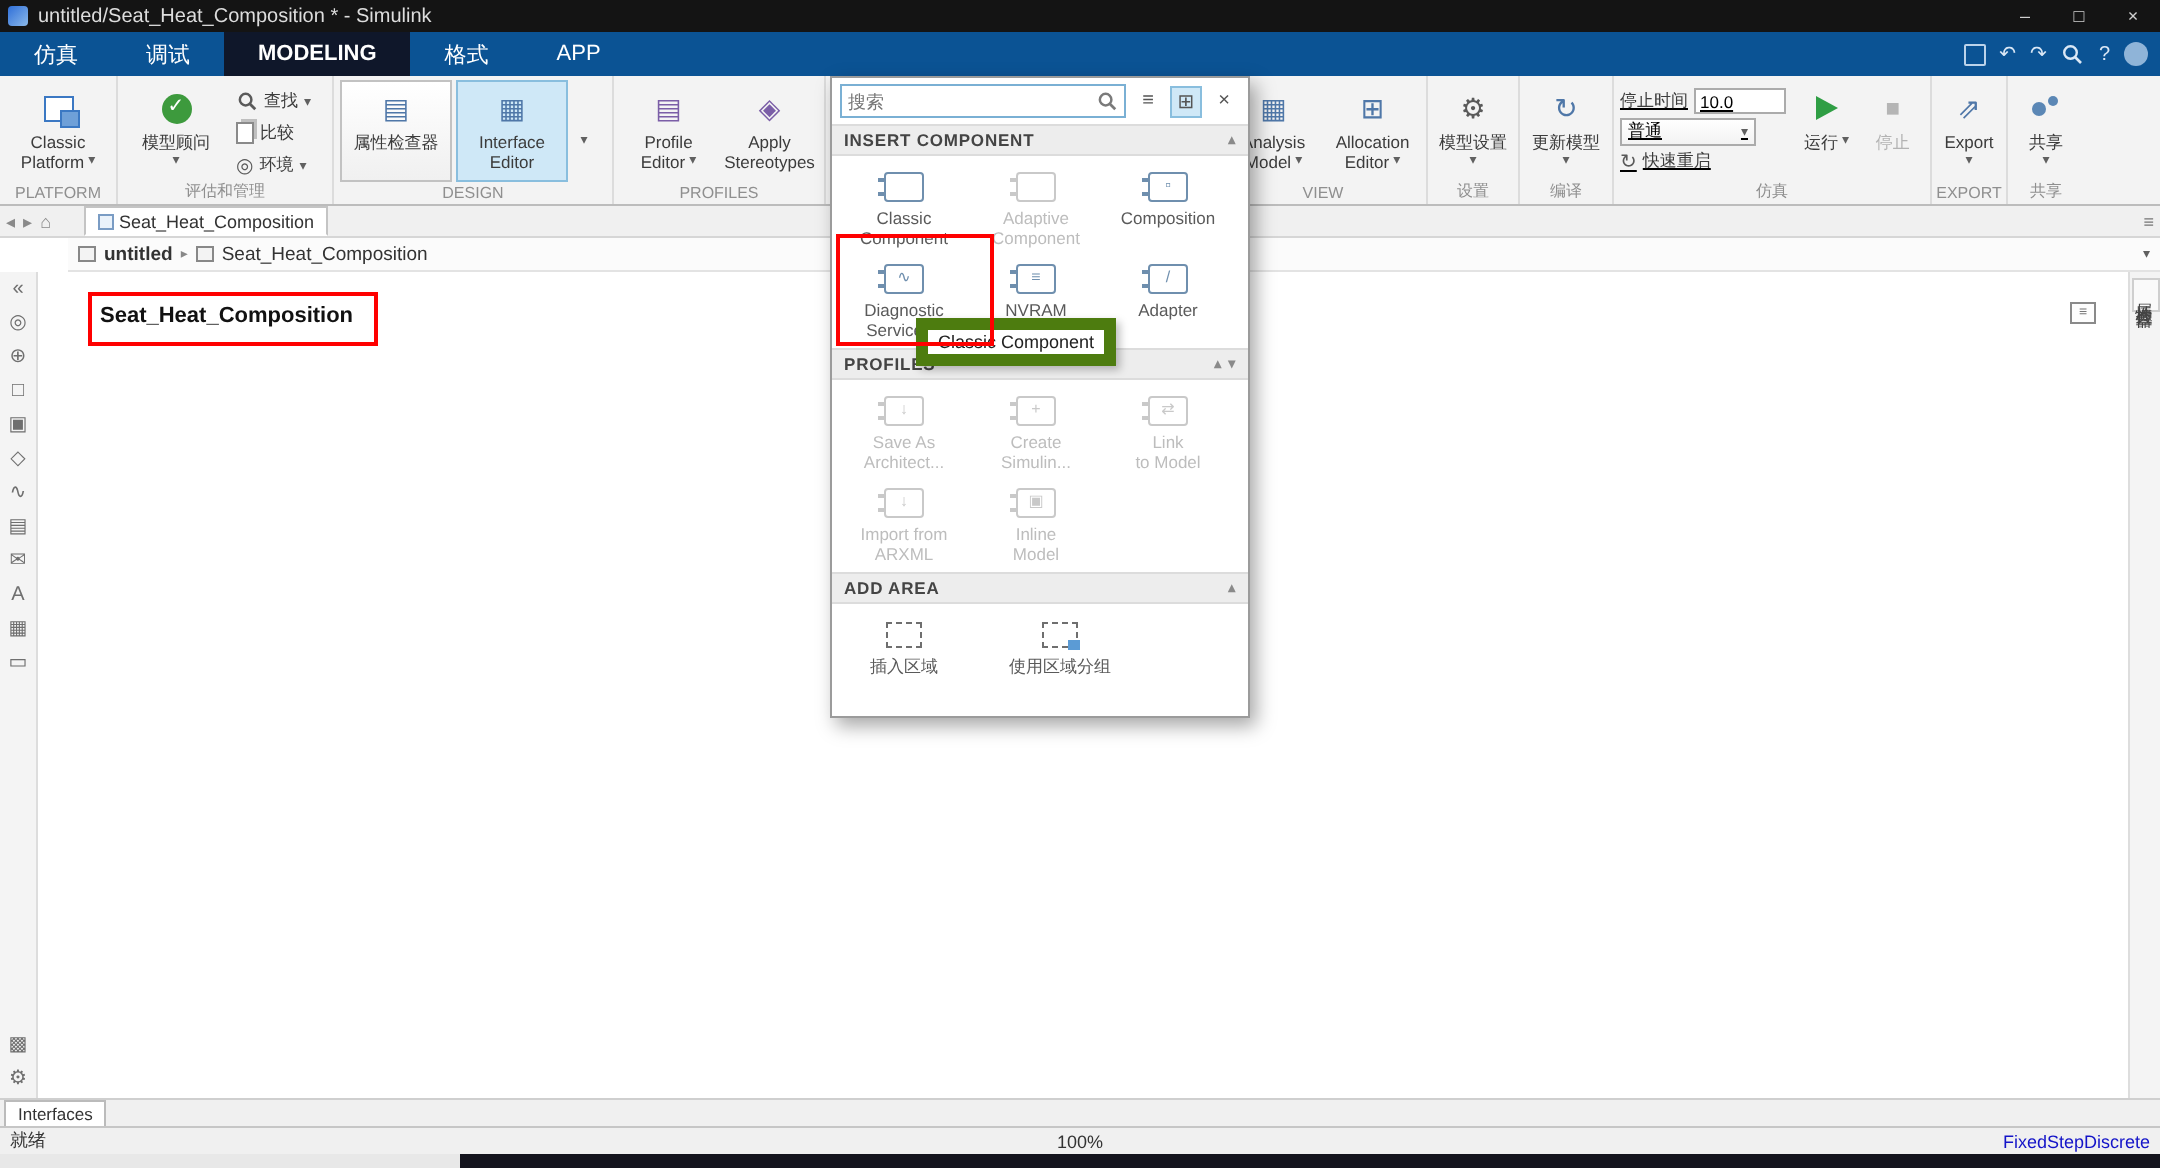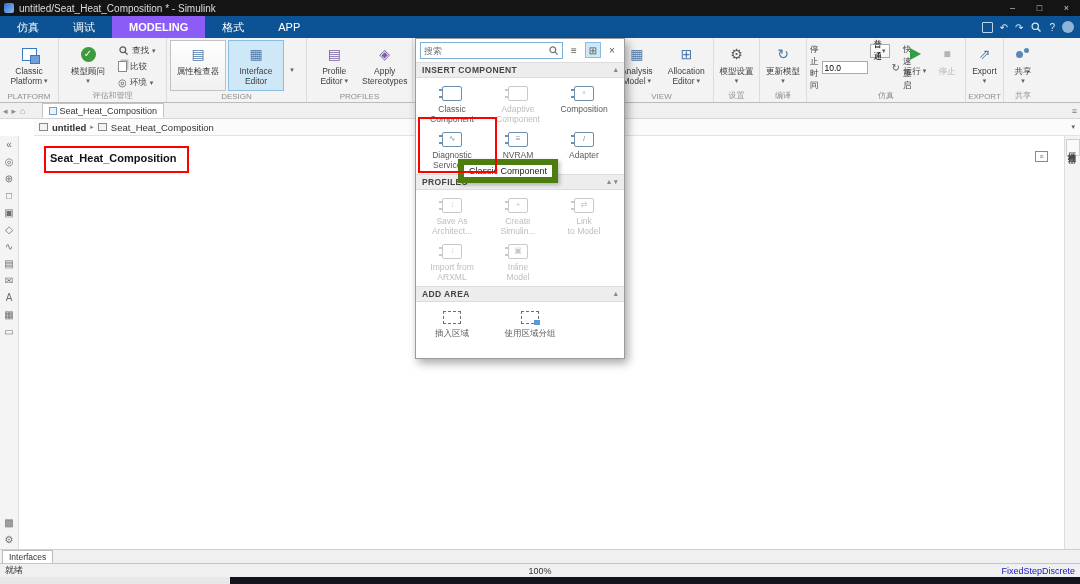--- a/index.html
+++ b/index.html
@@ -15,21 +15,21 @@
     gap:5px; padding-left:4px; font-size:10px; }
   .app-icon { width:10px; height:10px; border-radius:2px;
     background: linear-gradient(135deg,#2f6fd8,#8bb9ea); }
   .win-controls { margin-left:auto; display:flex; height:100%; }
   .win-btn { width:27px; display:flex; align-items:center; justify-content:center;
     color:#cfcfcf; font-size:9px; }
   
   .tabbar { position:absolute; top:16px; left:0; right:0; height:22px;
     background:#0b5394; display:flex; align-items:stretch; }
   .rtab { padding:0 17px; color:#fff; font-size:11px; display:flex; align-items:center; }
-  .rtab.active { background:#8b5cf6; font-weight:bold; }
+  .rtab.active { background:#0f172a; font-weight:bold; }
   .tab-right { position:absolute; right:6px; top:0; height:22px; display:flex;
     align-items:center; gap:7px; color:#dbe8f6; font-size:10px; }
   .tr-sq { width:11px; height:11px; border:1px solid #bcd3ea; border-radius:1px; }
   .tr-avatar { width:12px; height:12px; border-radius:50%; background:#8fb4d8; }
   
   .toolstrip { position:absolute; top:38px; left:0; right:0; height:65px;
     background:#f3f3f3; border-bottom:1px solid #bcbcbc; display:flex; }
   .tsec { position:relative; border-right:1px solid #dcdcdc; padding:2px 3px 11px;
     display:flex; gap:2px; flex-shrink:0; }
   .tsec-label { position:absolute; bottom:1px; left:0; right:0; text-align:center;
@@ -51,39 +51,39 @@
   .stack-icon::after { content:""; position:absolute; right:-4px; bottom:-4px;
     width:8px; height:7px; background:#6fa0d8; border:1px solid #3b78c3; }
   .adv-icon { width:15px; height:15px; border-radius:50%; background:#3d9a3d;
     color:#fff; font-size:10px; display:flex; align-items:center; justify-content:center; }
   .mini-doc { width:9px; height:11px; border:1px solid #8a8a8a; background:#fff;
     box-shadow:2px -2px 0 -0.5px #bfbfbf; }
   .glyph-b { font-size:14px; color:#4f77a8; }
   .glyph-g { font-size:14px; color:#5a5a5a; }
   .glyph-p { font-size:14px; color:#7b5ea7; }
   .mini-caret { width:12px; display:flex; justify-content:center; padding-top:26px; }
-  .sim-col { width:88px; display:flex; gap:2px; padding-top:4px; }
+  .sim-col { width:88px; display:flex; flex-direction:column; gap:2px; padding-top:4px;text-decoration:underline; }
   .sim-row { display:flex; align-items:center; gap:3px; font-size:8.5px; color:#3c3c3c; }
   .sim-input { width:46px; height:13px; border:1px solid #ababab; background:#fff;
     font-size:8.5px; padding:0 2px; font-family:inherit; }
   .sim-select { width:68px; height:14px; border:1px solid #ababab;
     background:linear-gradient(#fff,#f3f3f3); display:flex; align-items:center;
     justify-content:space-between; padding:0 3px; font-size:8.5px; }
   .play-icon { width:0; height:0; border-left:11px solid #2f9e44;
     border-top:6.5px solid transparent; border-bottom:6.5px solid transparent; }
   .stopglyph { font-size:12px; color:#b5b5b5; }
   .share-icon { width:14px; height:12px; position:relative; }
   .share-icon::before,.share-icon::after { content:""; position:absolute; border-radius:50%;
     background:#5b87b5; }
   .share-icon::before { width:7px; height:7px; left:0; top:3px; }
   .share-icon::after { width:5px; height:5px; right:1px; top:0; }
   
   .popup { position:absolute; left:415px; top:38px; width:210px; background:#fff;
     border:1px solid #9b9b9b; box-shadow:3px 4px 9px rgba(0,0,0,.35); z-index:20; }
-  .popup-search { display:flex; gap:3px; padding:3px 4px; }
+  .popup-search { display:flex; align-items:center; gap:3px; padding:3px 4px; }
   .search-box { flex:1; display:flex; align-items:center; border:1px solid #7ab0d4;
     height:17px; background:#fff; padding:0 3px; min-width:0; }
   .search-box input { border:none; outline:none; flex:1; font-size:9px;
     font-family:inherit; min-width:0; color:#444; }
   .view-btn { width:16px; height:16px; border:1px solid transparent; display:flex;
     align-items:center; justify-content:center; font-size:10px; color:#555; }
   .view-btn.active { background:#cfe8f7; border-color:#89bede; }
   .pheader { background:#ededed; border-top:1px solid #dcdcdc; border-bottom:1px solid #dcdcdc;
     height:16px; display:flex; align-items:center; padding:0 6px; font-size:8.5px;
     font-weight:bold; color:#444; letter-spacing:.4px; }

